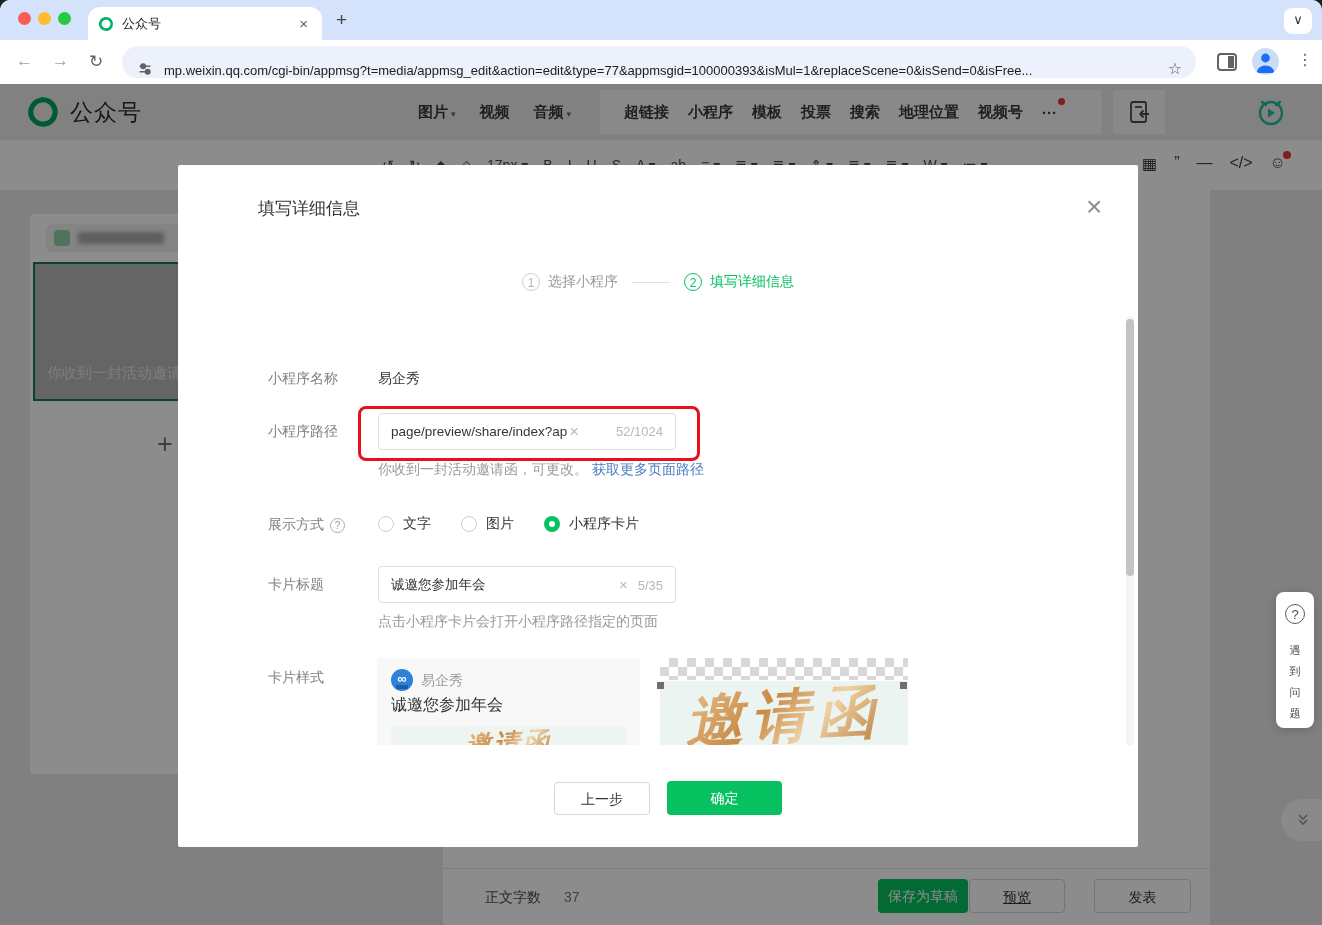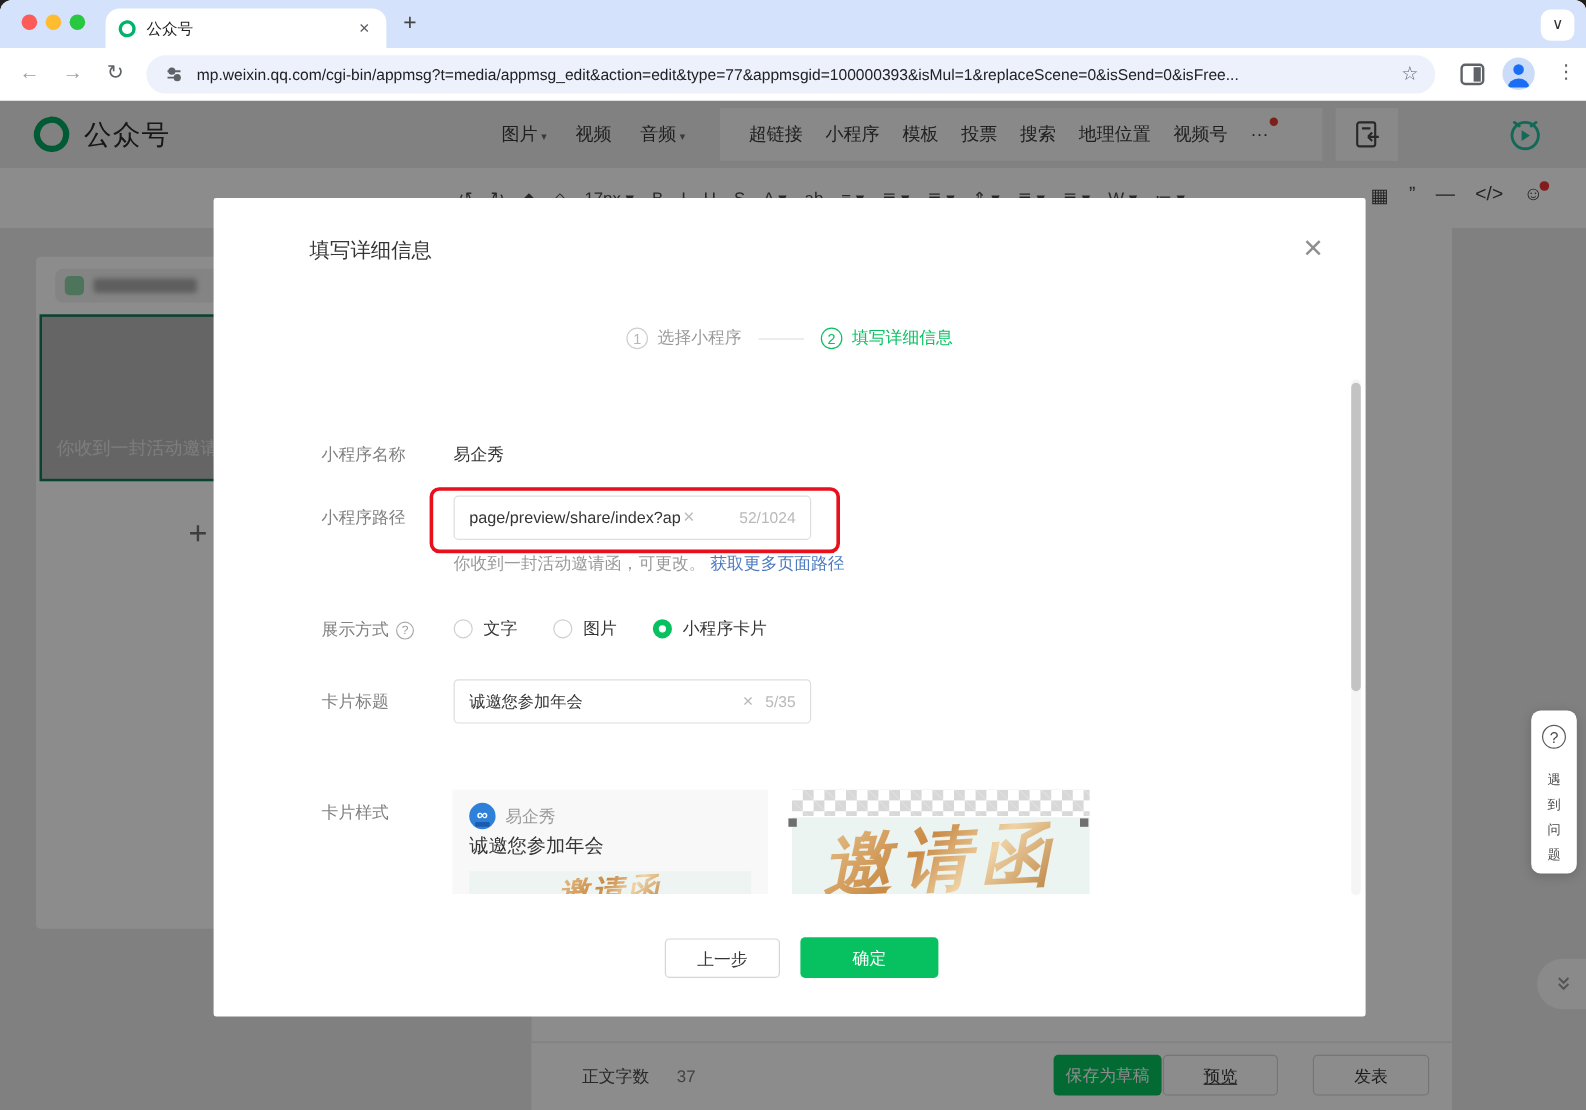--- a/index.html
+++ b/index.html
@@ -8,33 +8,33 @@
   
   .tabstrip{position:absolute;left:0;top:0;width:1322px;height:40px;background:#d4e2fb;border-radius:10px 10px 0 0;}
   .tl{position:absolute;top:12px;width:13px;height:13px;border-radius:50%;}
   .tab{position:absolute;left:88px;top:7px;width:234px;height:33px;background:#fff;border-radius:12px 12px 0 0;display:flex;align-items:center;padding:0 10px;box-sizing:border-box;}
   .tab-title{font-size:13px;color:#202124;margin-left:8px;flex:1;}
   .tab-close{color:#5f6368;font-size:15px;padding:0 4px;}
   .newtab{position:absolute;left:336px;top:9px;font-size:19px;color:#444;}
   .strip-chev{position:absolute;left:1284px;top:8px;width:28px;height:26px;background:#fff;border-radius:8px;color:#333;text-align:center;line-height:24px;font-size:13px;}
   .urlrow{position:absolute;left:0;top:40px;width:1322px;height:44px;background:#fff;}
   .navbtn{position:absolute;top:11px;font-size:17px;color:#83878c;}
-  .urlpill{position:absolute;left:122px;top:6px;width:1074px;height:32px;background:#edf1fb;border-radius:16px;display:flex;align-items:center;padding:16px 14px;box-sizing:border-box;}
+  .urlpill{position:absolute;left:122px;top:6px;width:1074px;height:32px;background:#edf1fb;border-radius:16px;display:flex;align-items:flex-end;padding:0 14px;box-sizing:border-box;}
   .urltext{font-size:13px;color:#202124;margin-left:10px;flex:1;white-space:nowrap;overflow:hidden;}
   .star{font-size:16px;color:#5f6368;}
   .avatar{position:absolute;left:1252px;top:8px;width:27px;height:27px;border-radius:50%;background:#cadcf8;overflow:hidden;}
   .dots{position:absolute;left:1297px;top:10px;font-size:16px;color:#5f6368;letter-spacing:0;}
   
   .page{position:absolute;left:0;top:84px;width:1322px;height:841px;background:#e9e9e9;}
   .mp-header{position:absolute;left:0;top:0;width:1322px;height:56px;background:#ececec;}
   .brand{position:absolute;left:26px;top:0;height:56px;display:flex;align-items:center;}
   .brand-name{font-size:23px;color:#2a2a2a;margin-left:10px;letter-spacing:1px;}
   .nav-plain{position:absolute;left:418px;top:0;height:56px;display:flex;gap:24px;align-items:center;}
   .nav-group{position:absolute;left:600px;top:6px;width:502px;height:44px;background:#fafafa;display:flex;align-items:center;gap:19px;padding:0 24px;box-sizing:border-box;}
-  .nav-item{font-size:15px;color:#3a3a3a;position:relative;white-space:nowrap;}
+  .nav-item{font-size:15px;color:#3a3a3a;position:relative;white-space:nowrap;font-weight:bold;}
   .caret{font-size:9px;color:#6a6a6a;margin-left:3px;}
   .reddot{position:absolute;width:7px;height:7px;border-radius:50%;background:#e63a30;}
   .doc-sq{position:absolute;left:1113px;top:6px;width:52px;height:44px;background:#fafafa;display:flex;align-items:center;justify-content:center;}
   .timer-ic{position:absolute;left:1253px;top:10px;}
   .edit-toolbar{position:absolute;left:0;top:56px;width:1322px;height:50px;background:#fff;}
   .tb-left{position:absolute;left:382px;top:0;height:50px;display:flex;gap:15px;align-items:center;}
   .tb-left span{font-size:14px;color:#4a4a4a;white-space:nowrap;}
   .tb-right{position:absolute;left:1142px;top:0;height:46px;display:flex;gap:17px;align-items:center;}
   .tb-right span{font-size:16px;color:#3f3f3f;}
   .emoji-dot{position:absolute;left:1283px;top:11px;width:8px;height:8px;border-radius:50%;background:#e33;}
@@ -317,20 +317,21 @@
           <span class="rdot sel"></span>
           <span class="r-label">小程序卡片</span>
         </span>
     </div>
 
     <div class="f-label" style="top:411px;">卡片标题</div>
     <div class="inputbox" style="top:401px;">
       <span class="in-val">诚邀您参加年会</span>
       <span class="in-count"><span style="font-size:15px;margin-right:10px;">×</span><span>5/35</span></span>
     </div>
+    <div class="helper" style="top:448px;">点击小程序卡片会打开小程序路径指定的页面</div>
 
     <div class="f-label" style="top:504px;">卡片样式</div>
     <div class="preview-card">
       <div class="pc-logo">∞</div>
       <div class="pc-ribbon"></div>
       <div class="pc-name">易企秀</div>
       <div class="pc-title">诚邀您参加年会</div>
       <div class="pc-img"><span class="gold">邀请函</span></div>
     </div>
     <div class="checker"></div>

